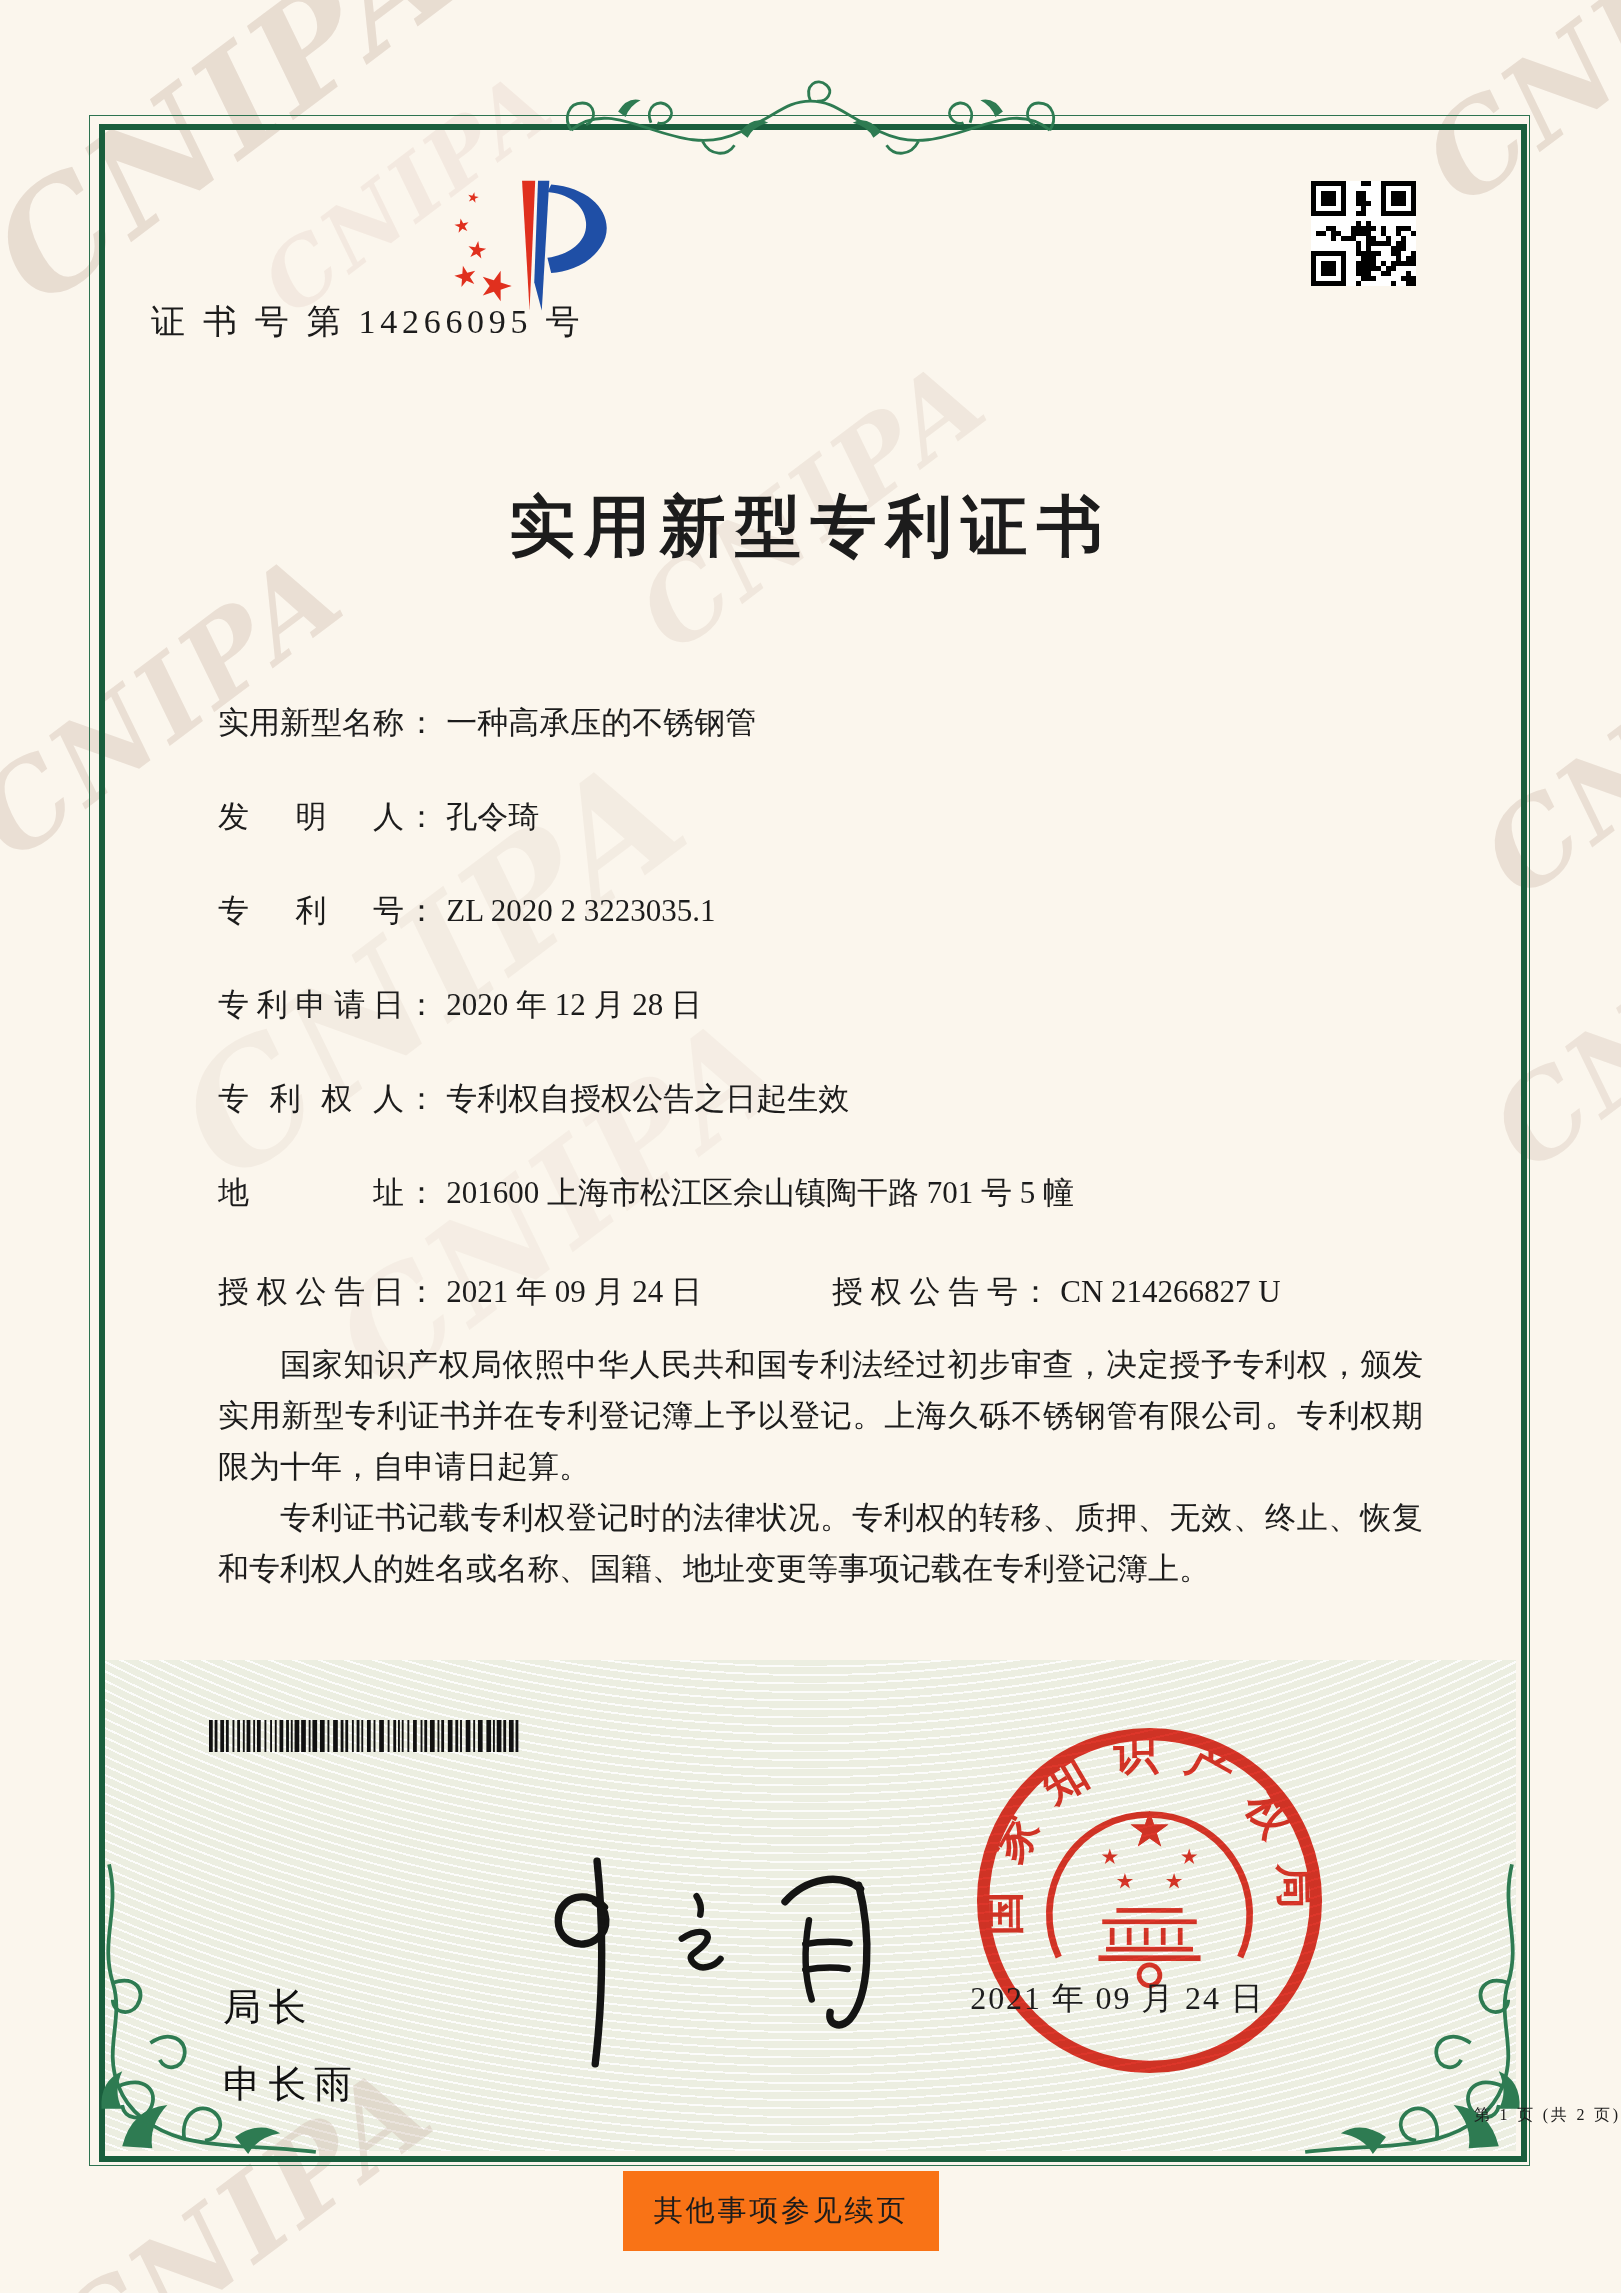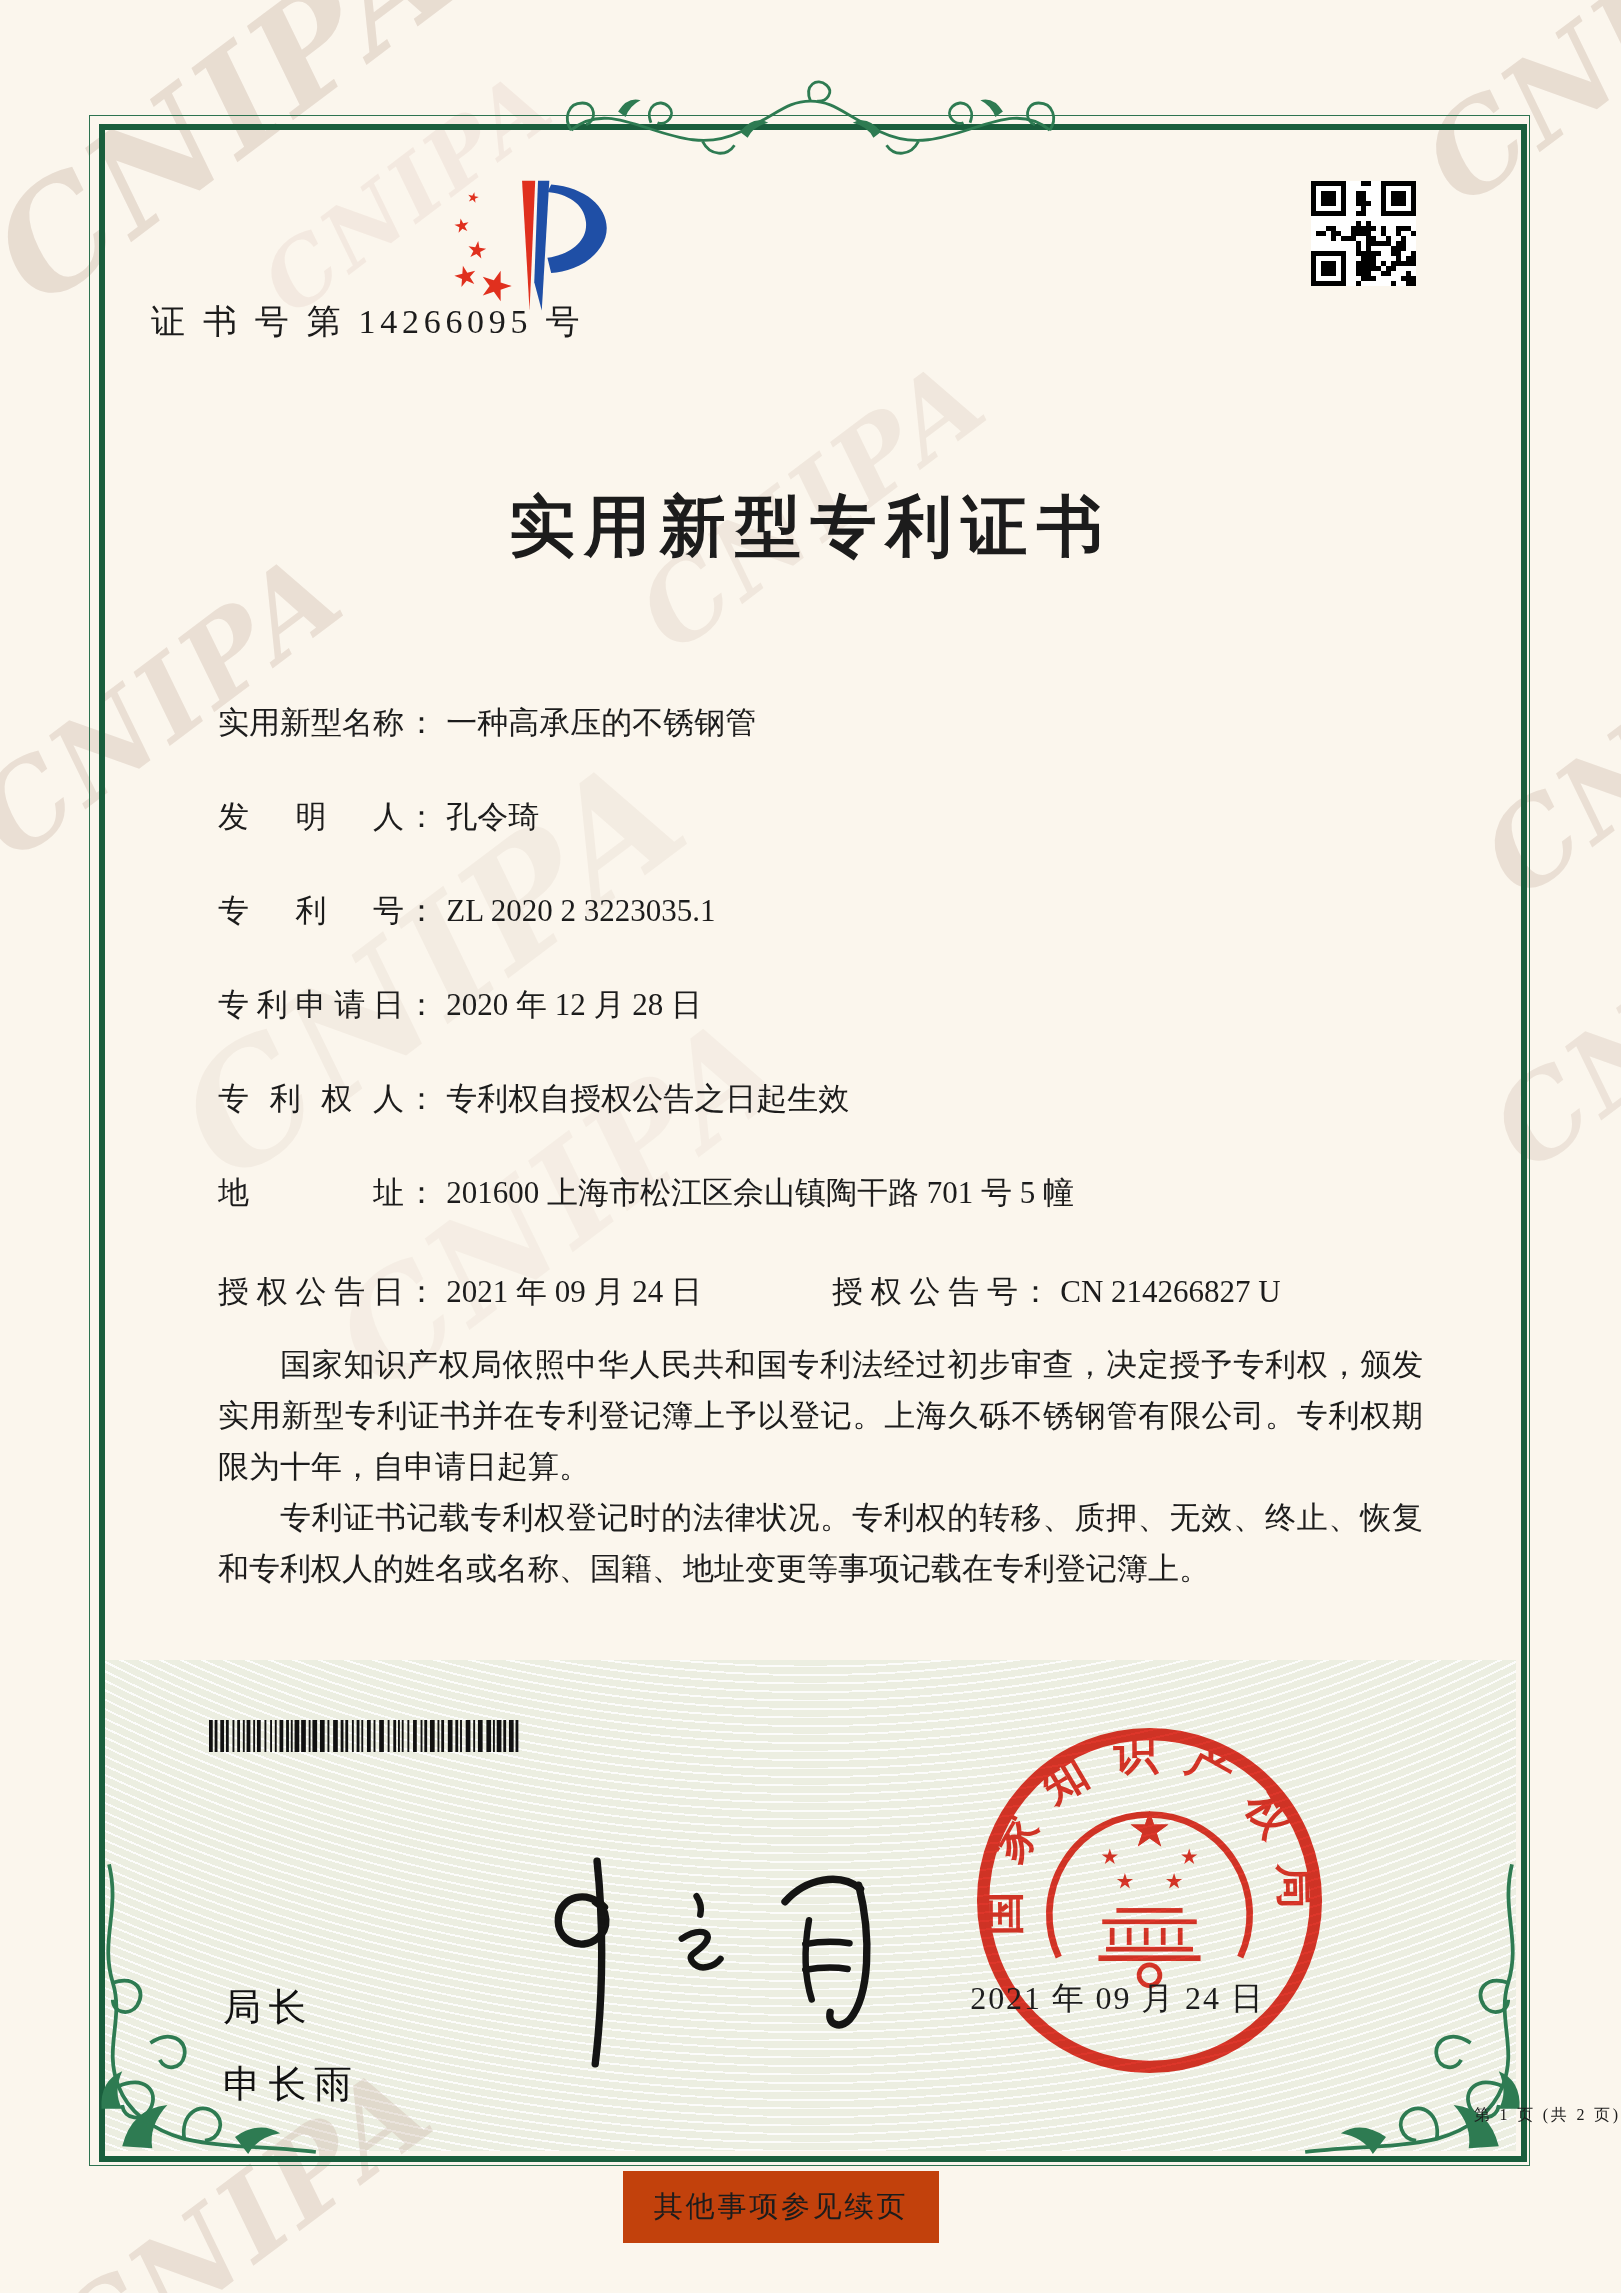--- a/index.html
+++ b/index.html
@@ -34,21 +34,21 @@
   .signer{position:absolute;left:223px;font-size:38px;letter-spacing:7.5px;z-index:4;
       font-family:"Liberation Sans","DejaVu Sans",sans-serif;color:#111;margin-top:38px;}
   .signature{position:absolute;left:516px;top:1846px;width:433px;height:235px;z-index:5;
       mix-blend-mode:multiply;}
   .seal{position:absolute;left:968px;top:1719px;width:363px;height:363px;z-index:5;
       mix-blend-mode:multiply;opacity:.95;}
   .seal-date{position:absolute;left:962px;top:1977px;width:311px;text-align:center;
       font-size:32px;letter-spacing:1.9px;color:#1d1d1d;z-index:6;}
   .page-footer{position:absolute;left:0;right:0;top:2105px;text-align:right;
       font-size:16px;letter-spacing:2.8px;z-index:4;}
-  .note-box{position:absolute;left:623px;top:2171px;width:316px;height:72px;background:#c2410c;
+  .note-box{position:absolute;left:623px;top:2171px;width:316px;height:80px;background:#f97316;
       display:flex;align-items:center;justify-content:center;z-index:7;}
   .note-box span{font-size:29px;letter-spacing:2.8px;}
   .ornament{position:absolute;z-index:4;}
   .corner-fl{position:absolute;z-index:4;}
 </style>
 </head>
 <body>
 
 <div class="page">
 

